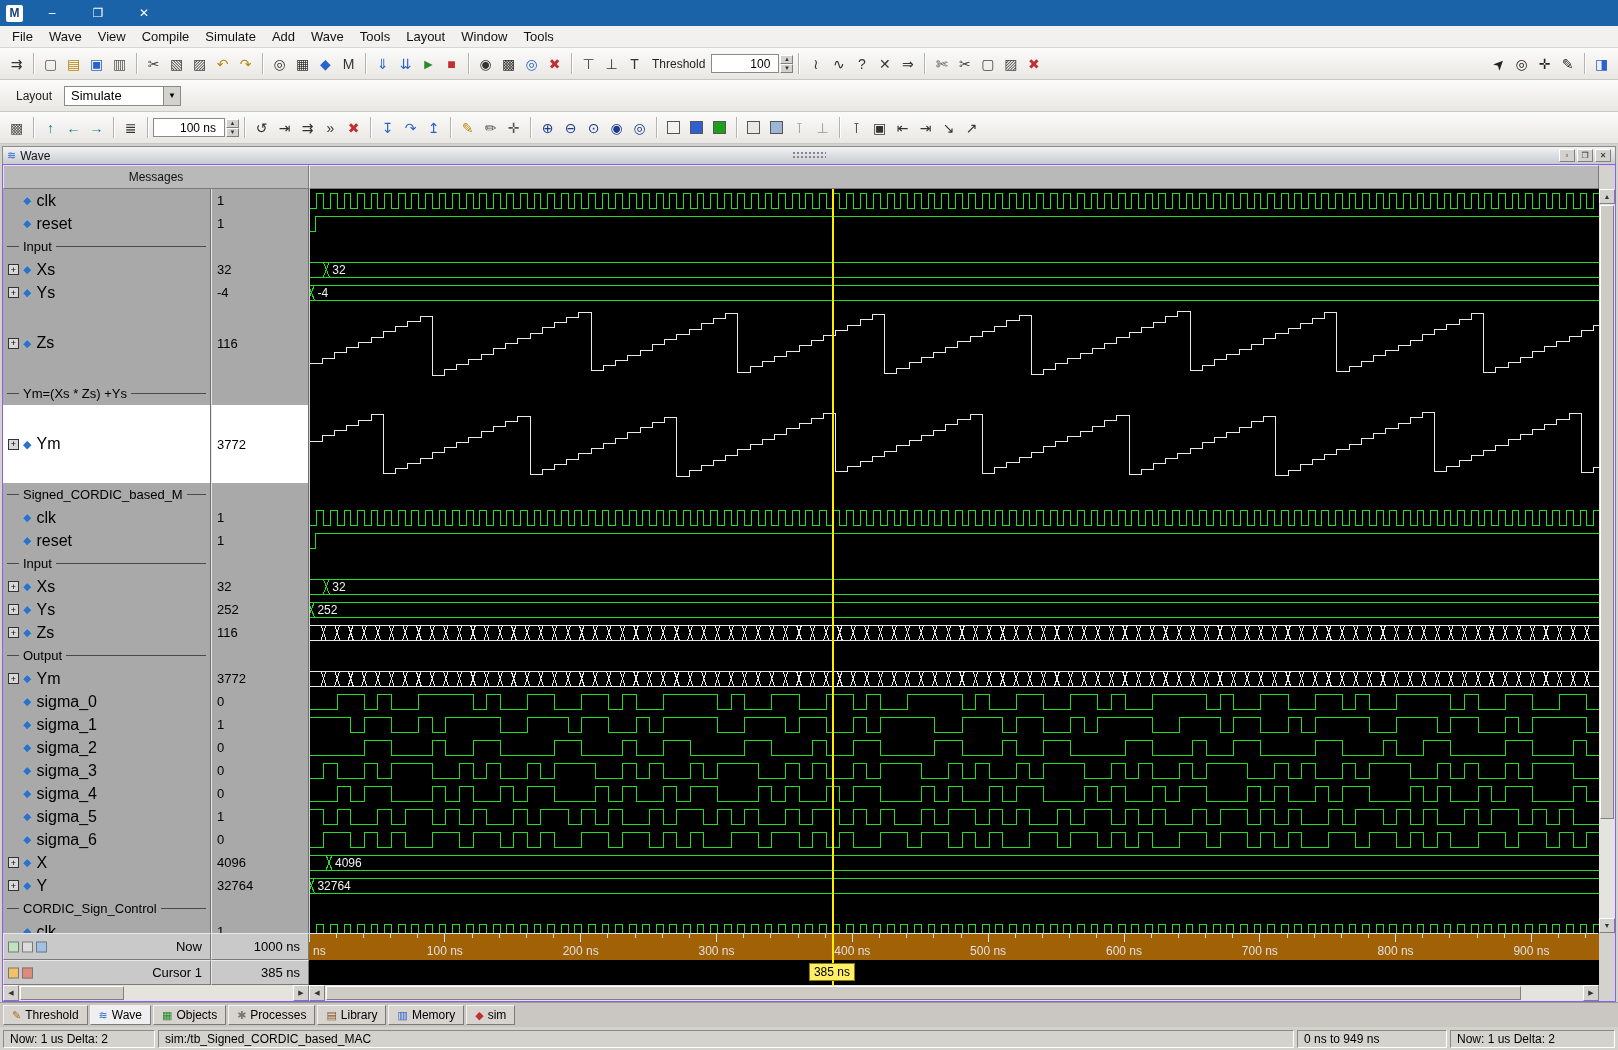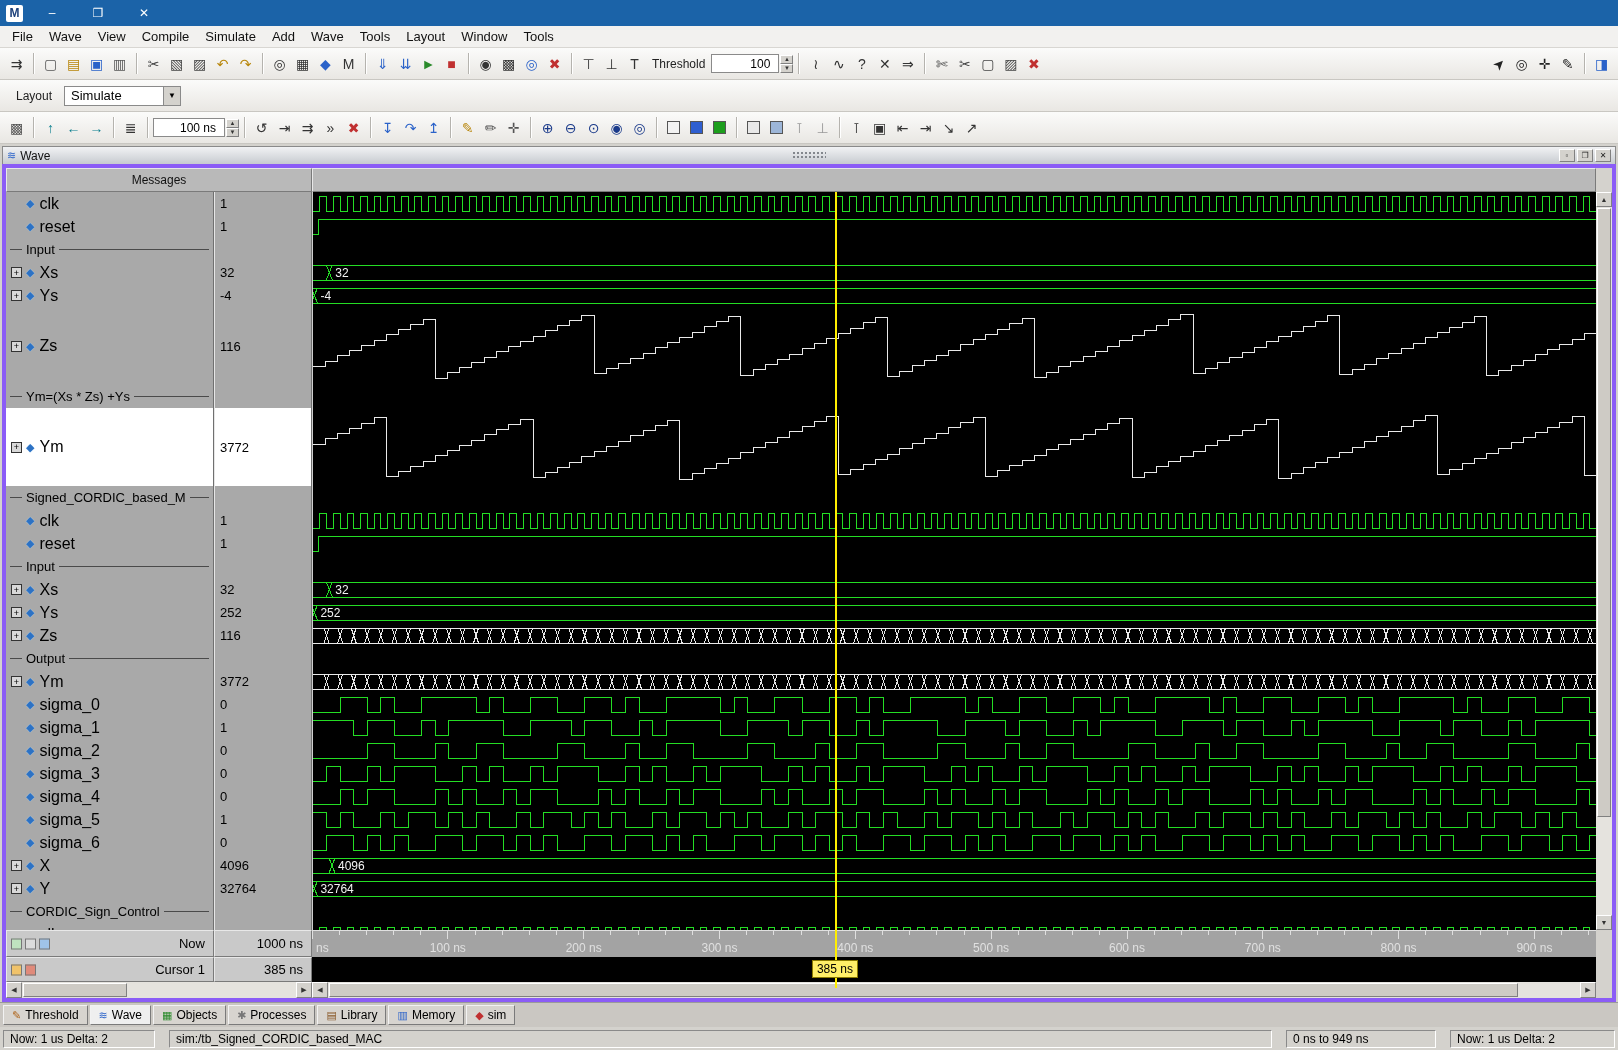--- a/index.html
+++ b/index.html
@@ -38,21 +38,21 @@
   .combo-btn { width:17px; height:100%; display:flex; align-items:center; justify-content:center; font-size:8px; background:#d4d2cd; border-left:1px solid #8a8a8a; }
   
   .wave-window { flex:1 1 auto; display:flex; flex-direction:column; margin:2px 2px 0 2px; min-height:0; }
   .wave-titlebar { height:18px; background:linear-gradient(#f1f2f4,#c7cbd0); border:1px solid #8a8a8a; border-bottom:none; display:flex; align-items:center; padding:0 4px; position:relative; flex:0 0 auto; }
   .wave-ticon { color:#2a62c9; font-size:11px; margin-right:4px; }
   .wave-ttext { font-size:12px; color:#111; }
   .drag-dots { position:absolute; left:50%; top:4px; width:34px; height:9px; transform:translateX(-50%);
                background-image:radial-gradient(#83878d 1px, transparent 1px); background-size:4px 4px; }
   .wave-tbtns { margin-left:auto; display:flex; gap:2px; }
   .wvbtn { width:16px; height:13px; background:#d4d2cd; border:1px solid; border-color:#fff #808080 #808080 #fff; display:flex; align-items:center; justify-content:center; font-size:8px; color:#222; }
-  .wave-grid { flex:1 1 auto; display:grid; border:4px solid #8b5cf6;
+  .wave-grid { flex:1 1 auto; display:grid; border:1px solid #8b5cf6;
                grid-template-columns:208px 98px 1fr 16px;
                grid-template-rows:24px minmax(0,1fr) 27px 25px 16px;
                position:relative; background:#000; min-height:0; }
   .hdr-names, .hdr-wave { background:#b9b9b9; border:1px solid; border-color:#e8e8e8 #7a7a7a #7a7a7a #e8e8e8; display:flex; align-items:center; justify-content:center; font-size:12px; color:#111; }
   .hdr-names { grid-column:1/3; }
   .hdr-corner, .side-corner { background:#d4d2cd; }
   .rows-names { background:#a9a9a9; overflow:hidden; border-right:1px solid #707070; }
   .rows-values { background:#a9a9a9; overflow:hidden; border-left:1px solid #e6e6e6; border-right:1px solid #707070; }
   .wave-cell { background:#000; overflow:hidden; position:relative; border-left:1px solid #cfcfcf; }
   .wave-cell svg { display:block; }
@@ -70,21 +70,21 @@
   .dtext { font-size:13px; color:#000; white-space:nowrap; }
   .plus { width:11px; height:11px; border:1px solid #333; background:#d8d8d8; font-size:9px; display:flex; align-items:center; justify-content:center; margin-right:4px; color:#000; flex:0 0 auto; }
   .plus-sp { width:15px; flex:0 0 auto; }
   .diamond { color:#2d72c4; font-size:11px; margin-right:5px; text-shadow:0 0 1px #bfe0ff; flex:0 0 auto; }
   .sname { font-size:16px; white-space:nowrap; }
   
   .brow { background:#c9c9c9; border:1px solid; border-color:#e8e8e8 #7a7a7a #7a7a7a #e8e8e8; display:flex; align-items:center; justify-content:flex-end; padding-right:8px; font-size:13px; position:relative; color:#000; }
   .mini { position:absolute; top:50%; transform:translateY(-50%); width:11px; height:11px; border:1px solid #777; }
   .m1 { left:4px;  background:#bfe3bf; } .m2 { left:18px; background:#dcdcdc; } .m3 { left:32px; background:#9fc3e8; }
   .m4 { left:4px;  background:#f0c36a; } .m5 { left:18px; background:#e08a7a; }
-  .timeline { background:#a3a3a3; overflow:hidden; }
+  .timeline { background:#a16207; overflow:hidden; }
   .cursorrow { background:#000; position:relative; overflow:hidden; }
   .cursor-flag { position:absolute; top:3px; transform:translateX(-50%); background:#ffef68; border:1px solid #8a7a00; color:#000; font-size:12px; padding:1px 4px; white-space:nowrap; z-index:6; }
   .cursor-line { position:absolute; width:2px; z-index:5; pointer-events:none; }
   
   .vscroll { background:#d0cec9; display:flex; flex-direction:column; }
   .sbtn { height:15px; display:flex; align-items:center; justify-content:center; font-size:7px; color:#333; background:#d4d2cd; border:1px solid; border-color:#fff #808080 #808080 #fff; flex:0 0 auto; }
   .strack { flex:1; position:relative; background:#e5e3de; }
   .sthumb { position:absolute; background:#cecbc5; border:1px solid; border-color:#fff #808080 #808080 #fff; }
   .sthumb.v { left:1px; right:1px; top:1px; height:86%; }
   .hscroll-left { grid-column:1/3; display:flex; background:#d0cec9; }
@@ -92,21 +92,21 @@
   .hscroll-left .sbtn, .hscroll-main .sbtn { width:16px; height:auto; }
   .htrack { flex:1; position:relative; background:#e5e3de; }
   .sthumb.hl { top:1px; bottom:1px; left:1px; width:38%; }
   .sthumb.hm { top:1px; bottom:1px; left:1px; width:95%; }
   
   .tabbar { height:25px; background:#cac7c2; display:flex; align-items:center; padding-left:3px; border-top:1px solid #9a9a9a; flex:0 0 auto; }
   .tab { display:flex; align-items:center; gap:4px; height:20px; padding:0 8px; margin-right:2px; background:#d7d4cf; border:1px solid; border-color:#f2f2f2 #7a7a7a #7a7a7a #f2f2f2; font-size:12px; color:#000; }
   .tab.active { background:#efefef; }
   .tab-icon { font-size:11px; }
   
-  .statusbar { height:23px; display:flex; align-items:center; gap:14px; padding:2px 3px; background:#d4d2cd; flex:0 0 auto; }
+  .statusbar { height:23px; display:flex; align-items:center; gap:3px; padding:2px 3px; background:#d4d2cd; flex:0 0 auto; }
   .seg { height:18px; display:flex; align-items:center; padding:0 6px; border:1px solid; border-color:#8a8a8a #fff #fff #8a8a8a; font-size:12px; white-space:nowrap; color:#000; }
   .s1 { width:152px; } .s2 { flex:1; } .s3 { width:150px; } .s4 { width:165px; }
 </style>
 </head>
 <body>
 
 <div class="titlebar">
   <span class="app-logo">M</span>
   <span class="win-controls">
     <span class="wbtn">–</span>

